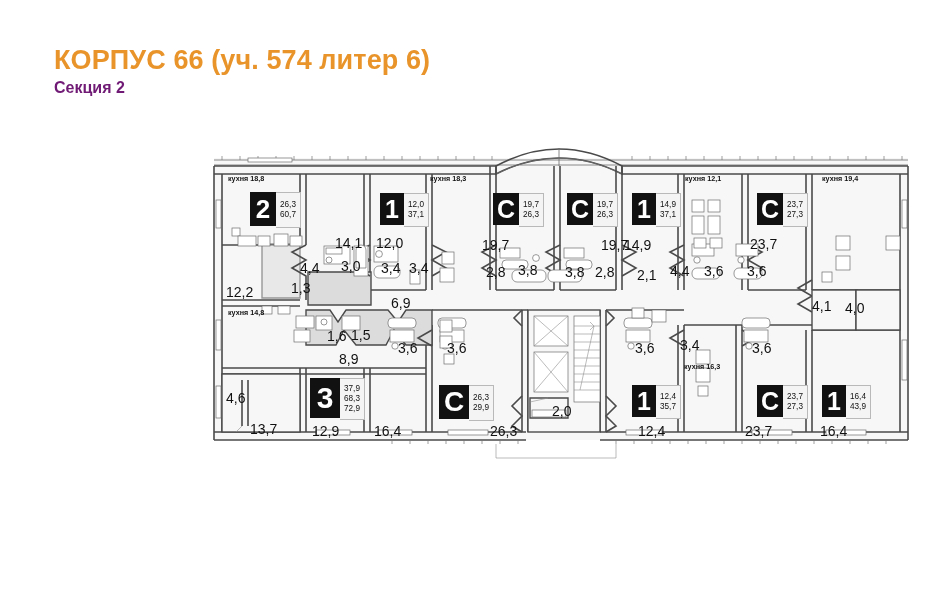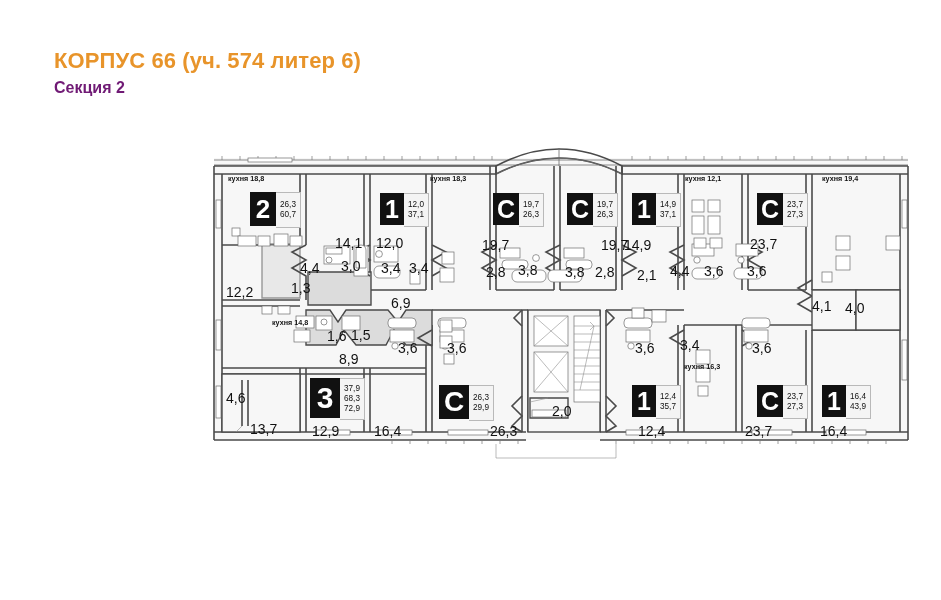--- a/index.html
+++ b/index.html
@@ -2,21 +2,21 @@
 <html><head>
 <meta charset="utf-8">
 <style>
   html,body{margin:0;padding:0;background:#ffffff;}
   body{width:941px;height:600px;overflow:hidden;
        font-family:"Liberation Sans","DejaVu Sans",sans-serif;}
   #root{position:relative;width:941px;height:600px;}
 
   
   .titles{position:absolute;left:54px;top:48px;}
-  .t-main{font-size:22px;font-weight:bold;color:#E8942A;line-height:25px;
+  .t-main{font-size:27px;font-weight:bold;color:#E8942A;line-height:25px;
           letter-spacing:.1px;white-space:nowrap;}
   .t-sec{font-size:16px;font-weight:bold;color:#701a75;line-height:25px;
          margin-top:2px;white-space:nowrap;}
   .t-floor{font-size:14px;font-weight:bold;color:#1d1d1d;margin-top:7px;
            white-space:nowrap;}
 
   
   #plan{position:absolute;left:196px;top:140px;width:728px;height:320px;}
   #plan svg{display:block;}
 
@@ -397,21 +397,21 @@
       <rect class="fx" x="630" y="290" width="40" height="5"></rect>
     </g>
   </svg>
   </div>
 
   <div class="lay" id="overlay">
       <div class="lbl k" style="left: 32px; top: 34px; text-align: right;">кухня 18,8</div>
       <div class="lbl k" style="left: 234px; top: 34px;">кухня 18,3</div>
       <div class="lbl k" style="left: 489px; top: 34px;">кухня 12,1</div>
       <div class="lbl k" style="left: 626px; top: 34px;">кухня 19,4</div>
-      <div class="lbl k" style="left: 32px; top: 178px; margin-left: 44px;">кухня 14,8</div>
+      <div class="lbl k" style="left: 32px; top: 168px;">кухня 14,8</div>
       <div class="lbl k" style="left: 488px; top: 222px;">кухня 16,3</div>
       <div class="lbl area" style="left: 30px; top: 144px;">12,2</div>
       <div class="lbl area" style="left: 104px; top: 120px;">4,4</div>
       <div class="lbl area" style="left: 95px; top: 140px;">1,3</div>
       <div class="lbl area" style="left: 139px; top: 95px;">14,1</div>
       <div class="lbl area" style="left: 145px; top: 118px;">3,0</div>
       <div class="lbl area" style="left: 155px; top: 155px; margin-left: 40px;">6,9</div>
       <div class="lbl area" style="left: 180px; top: 95px;">12,0</div>
       <div class="lbl area" style="left: 185px; top: 120px;">3,4</div>
       <div class="lbl area" style="left: 213px; top: 120px;">3,4</div>

